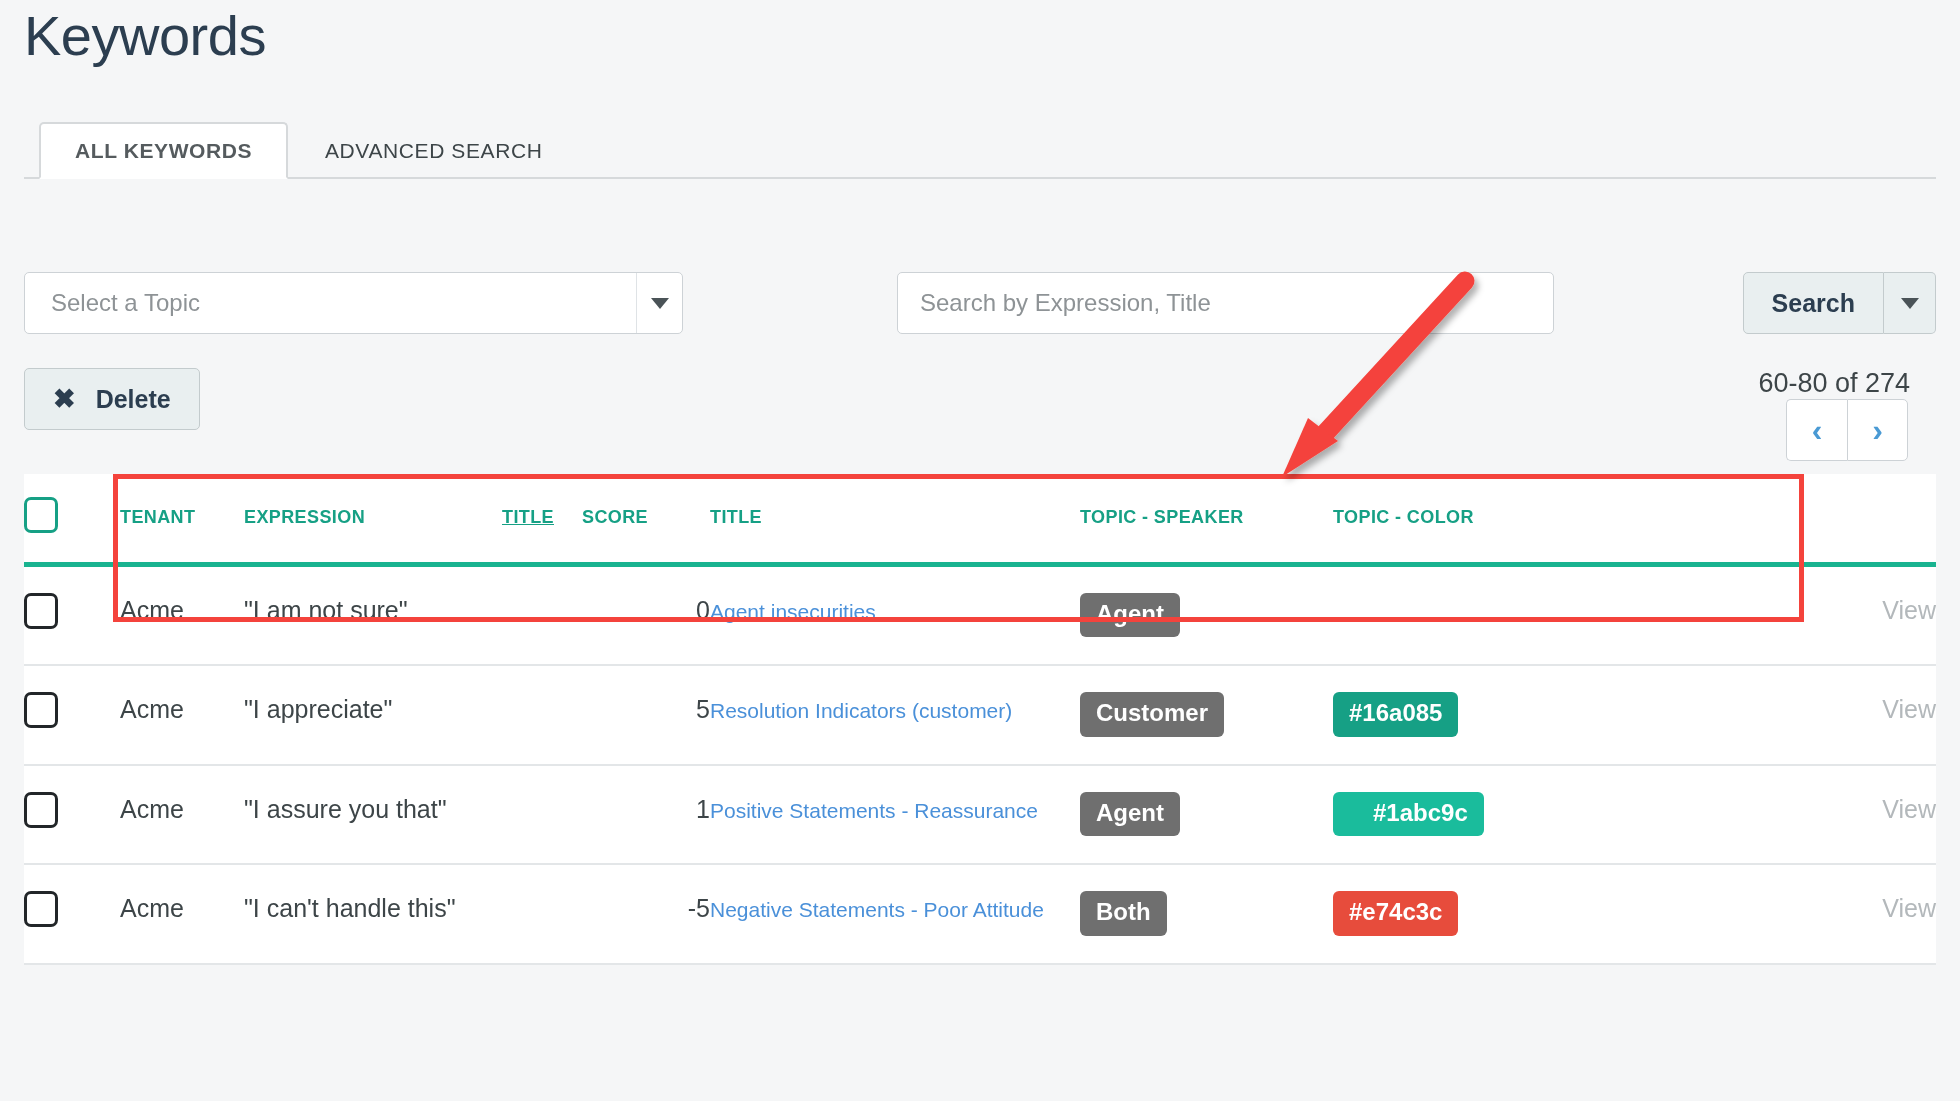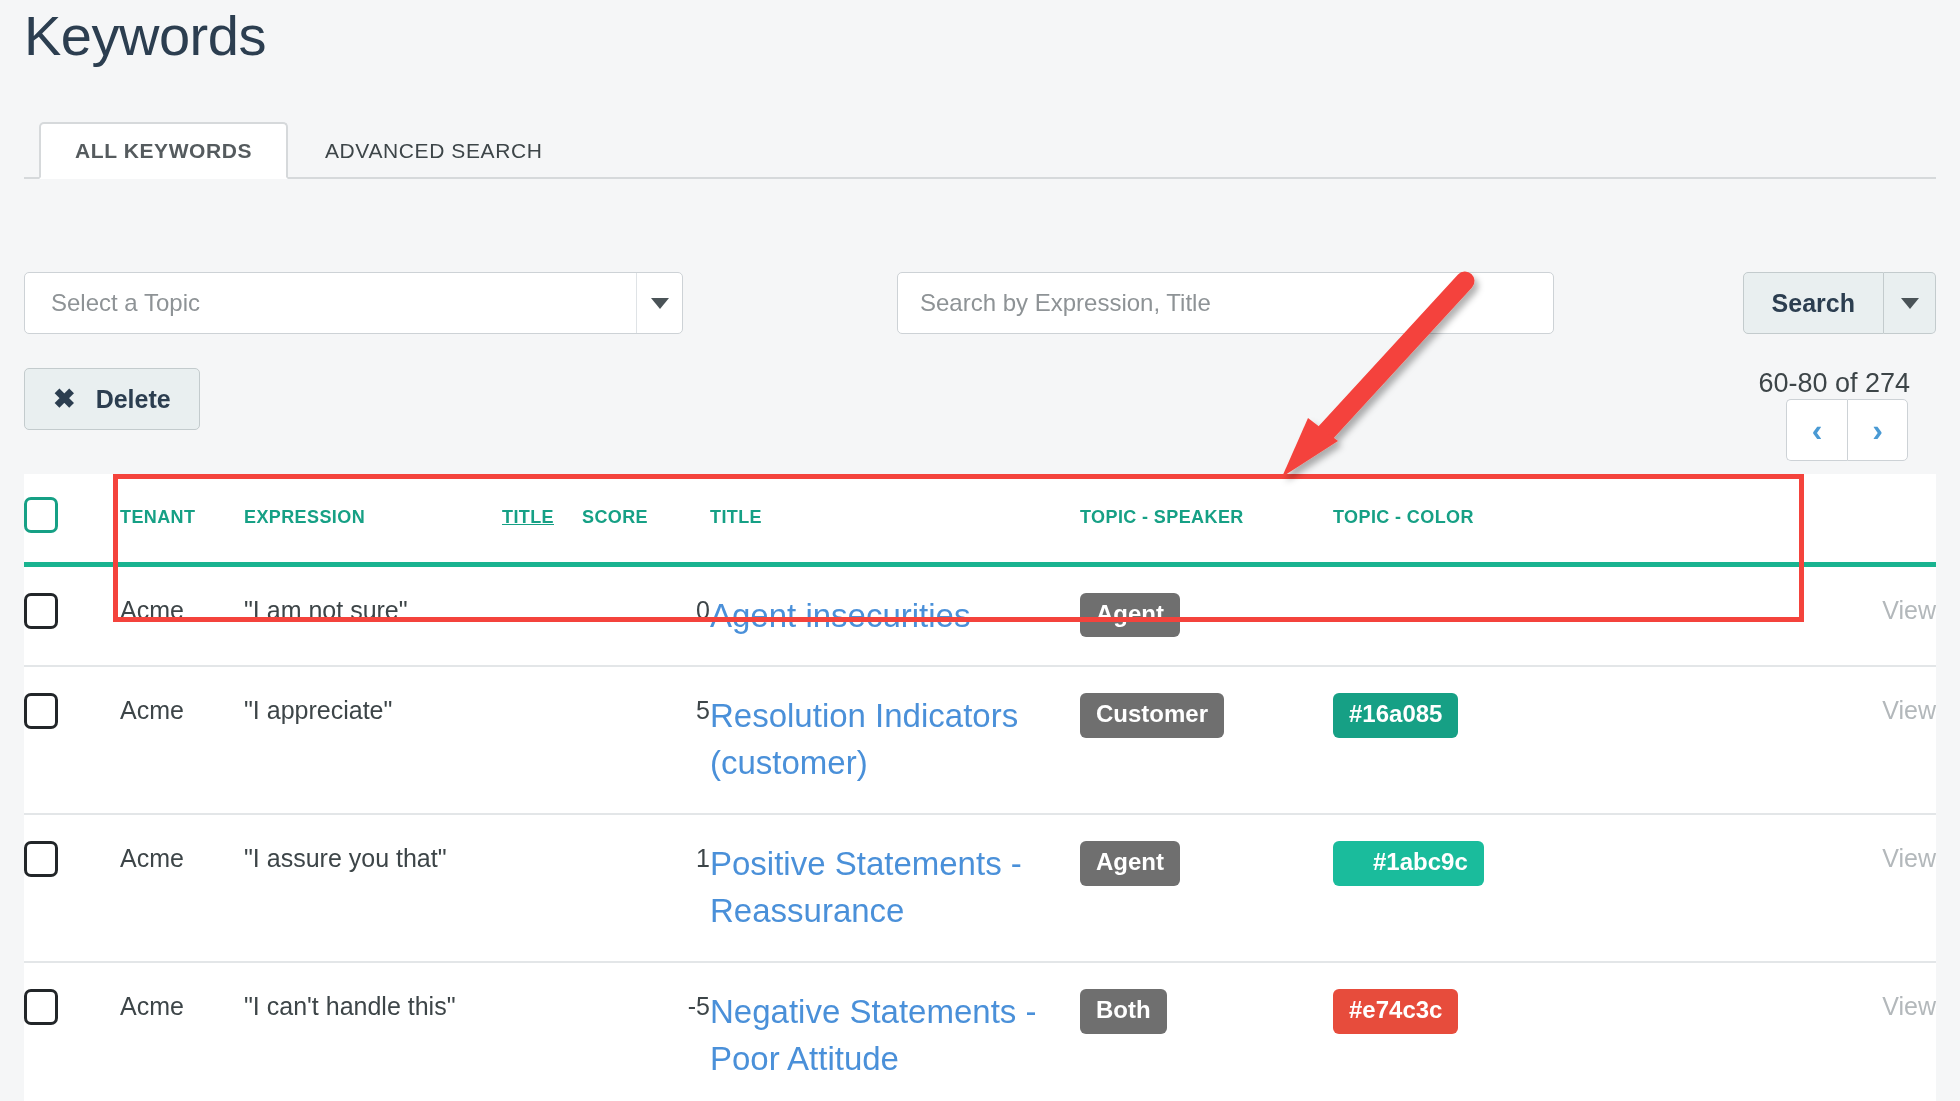--- a/index.html
+++ b/index.html
@@ -293,21 +293,21 @@
     display: inline-block;
     cursor: pointer;
   }
   .cb.header-cb { border: 3px solid #16a085; }
   .cb.row-cb { border: 3px solid #222629; }
 
   
   .topic-link {
     color: #4a90d9;
     text-decoration: none;
-    font-size: 33px;
+    font-size: 21px;
     cursor: pointer;
   }
 
   
   .badge-speaker {
     display: inline-block;
     background: #6f6f6f;
     color: #ffffff;
     font-size: 24px;
     font-weight: bold;

